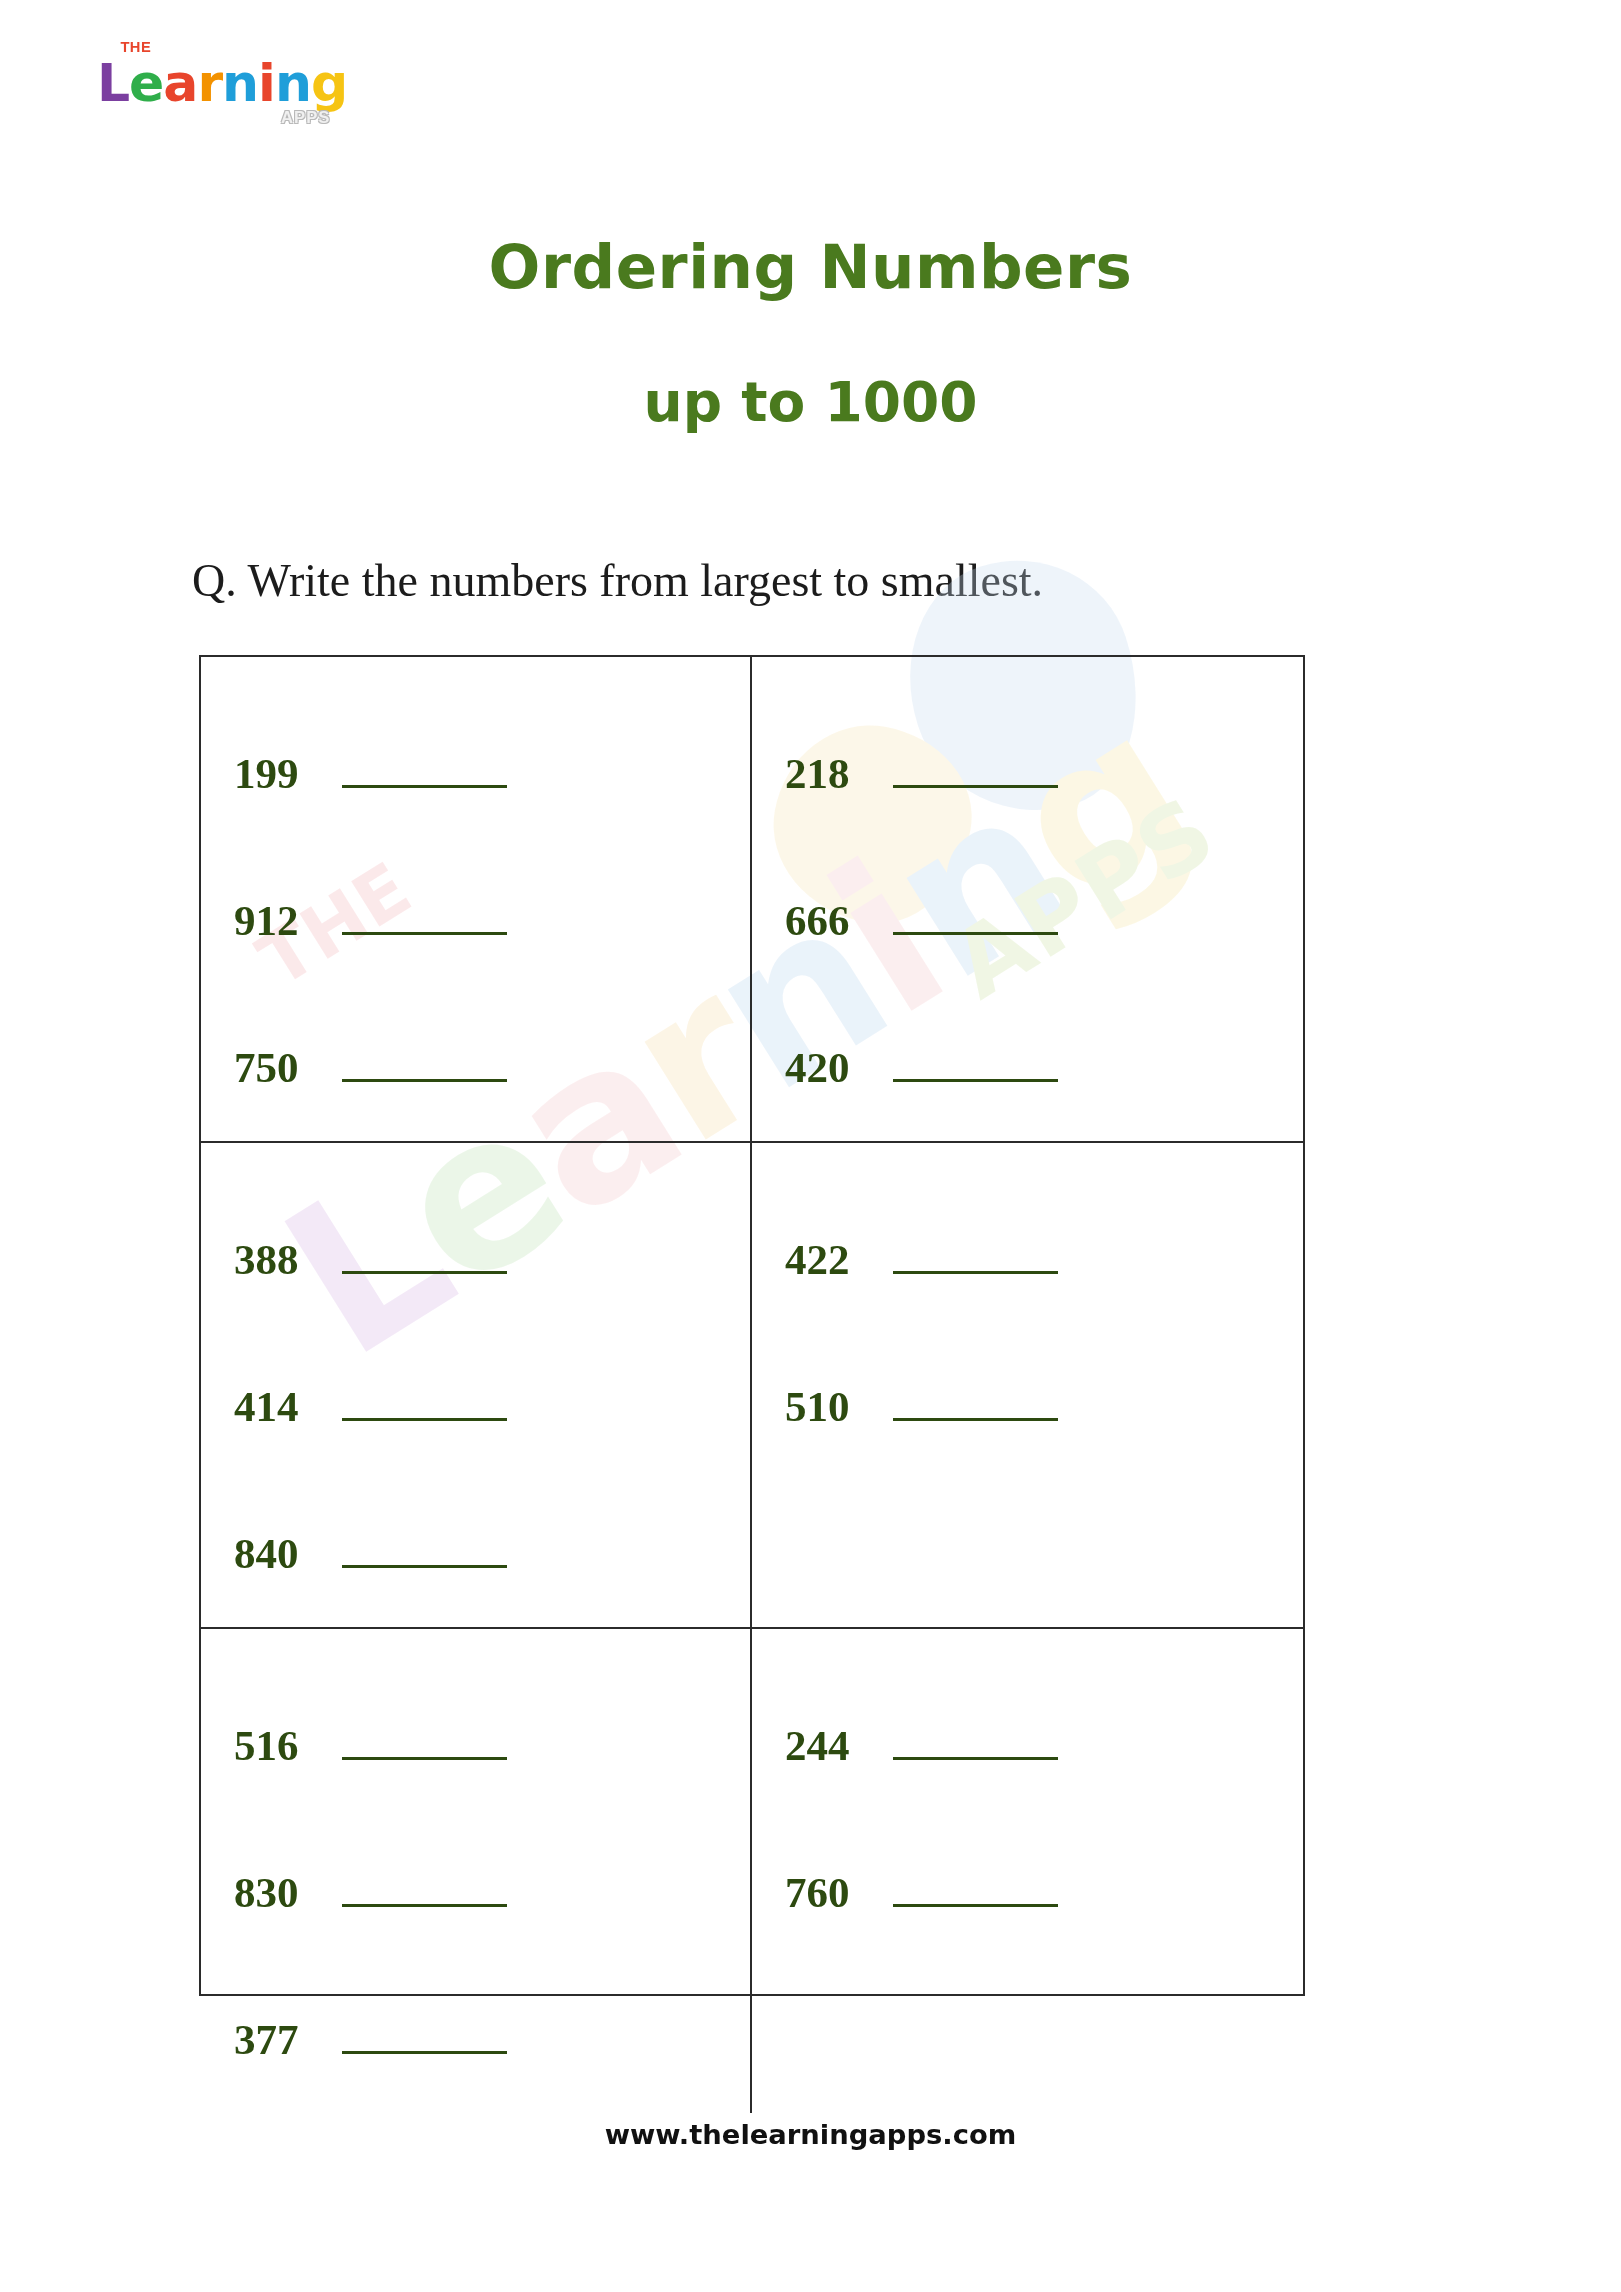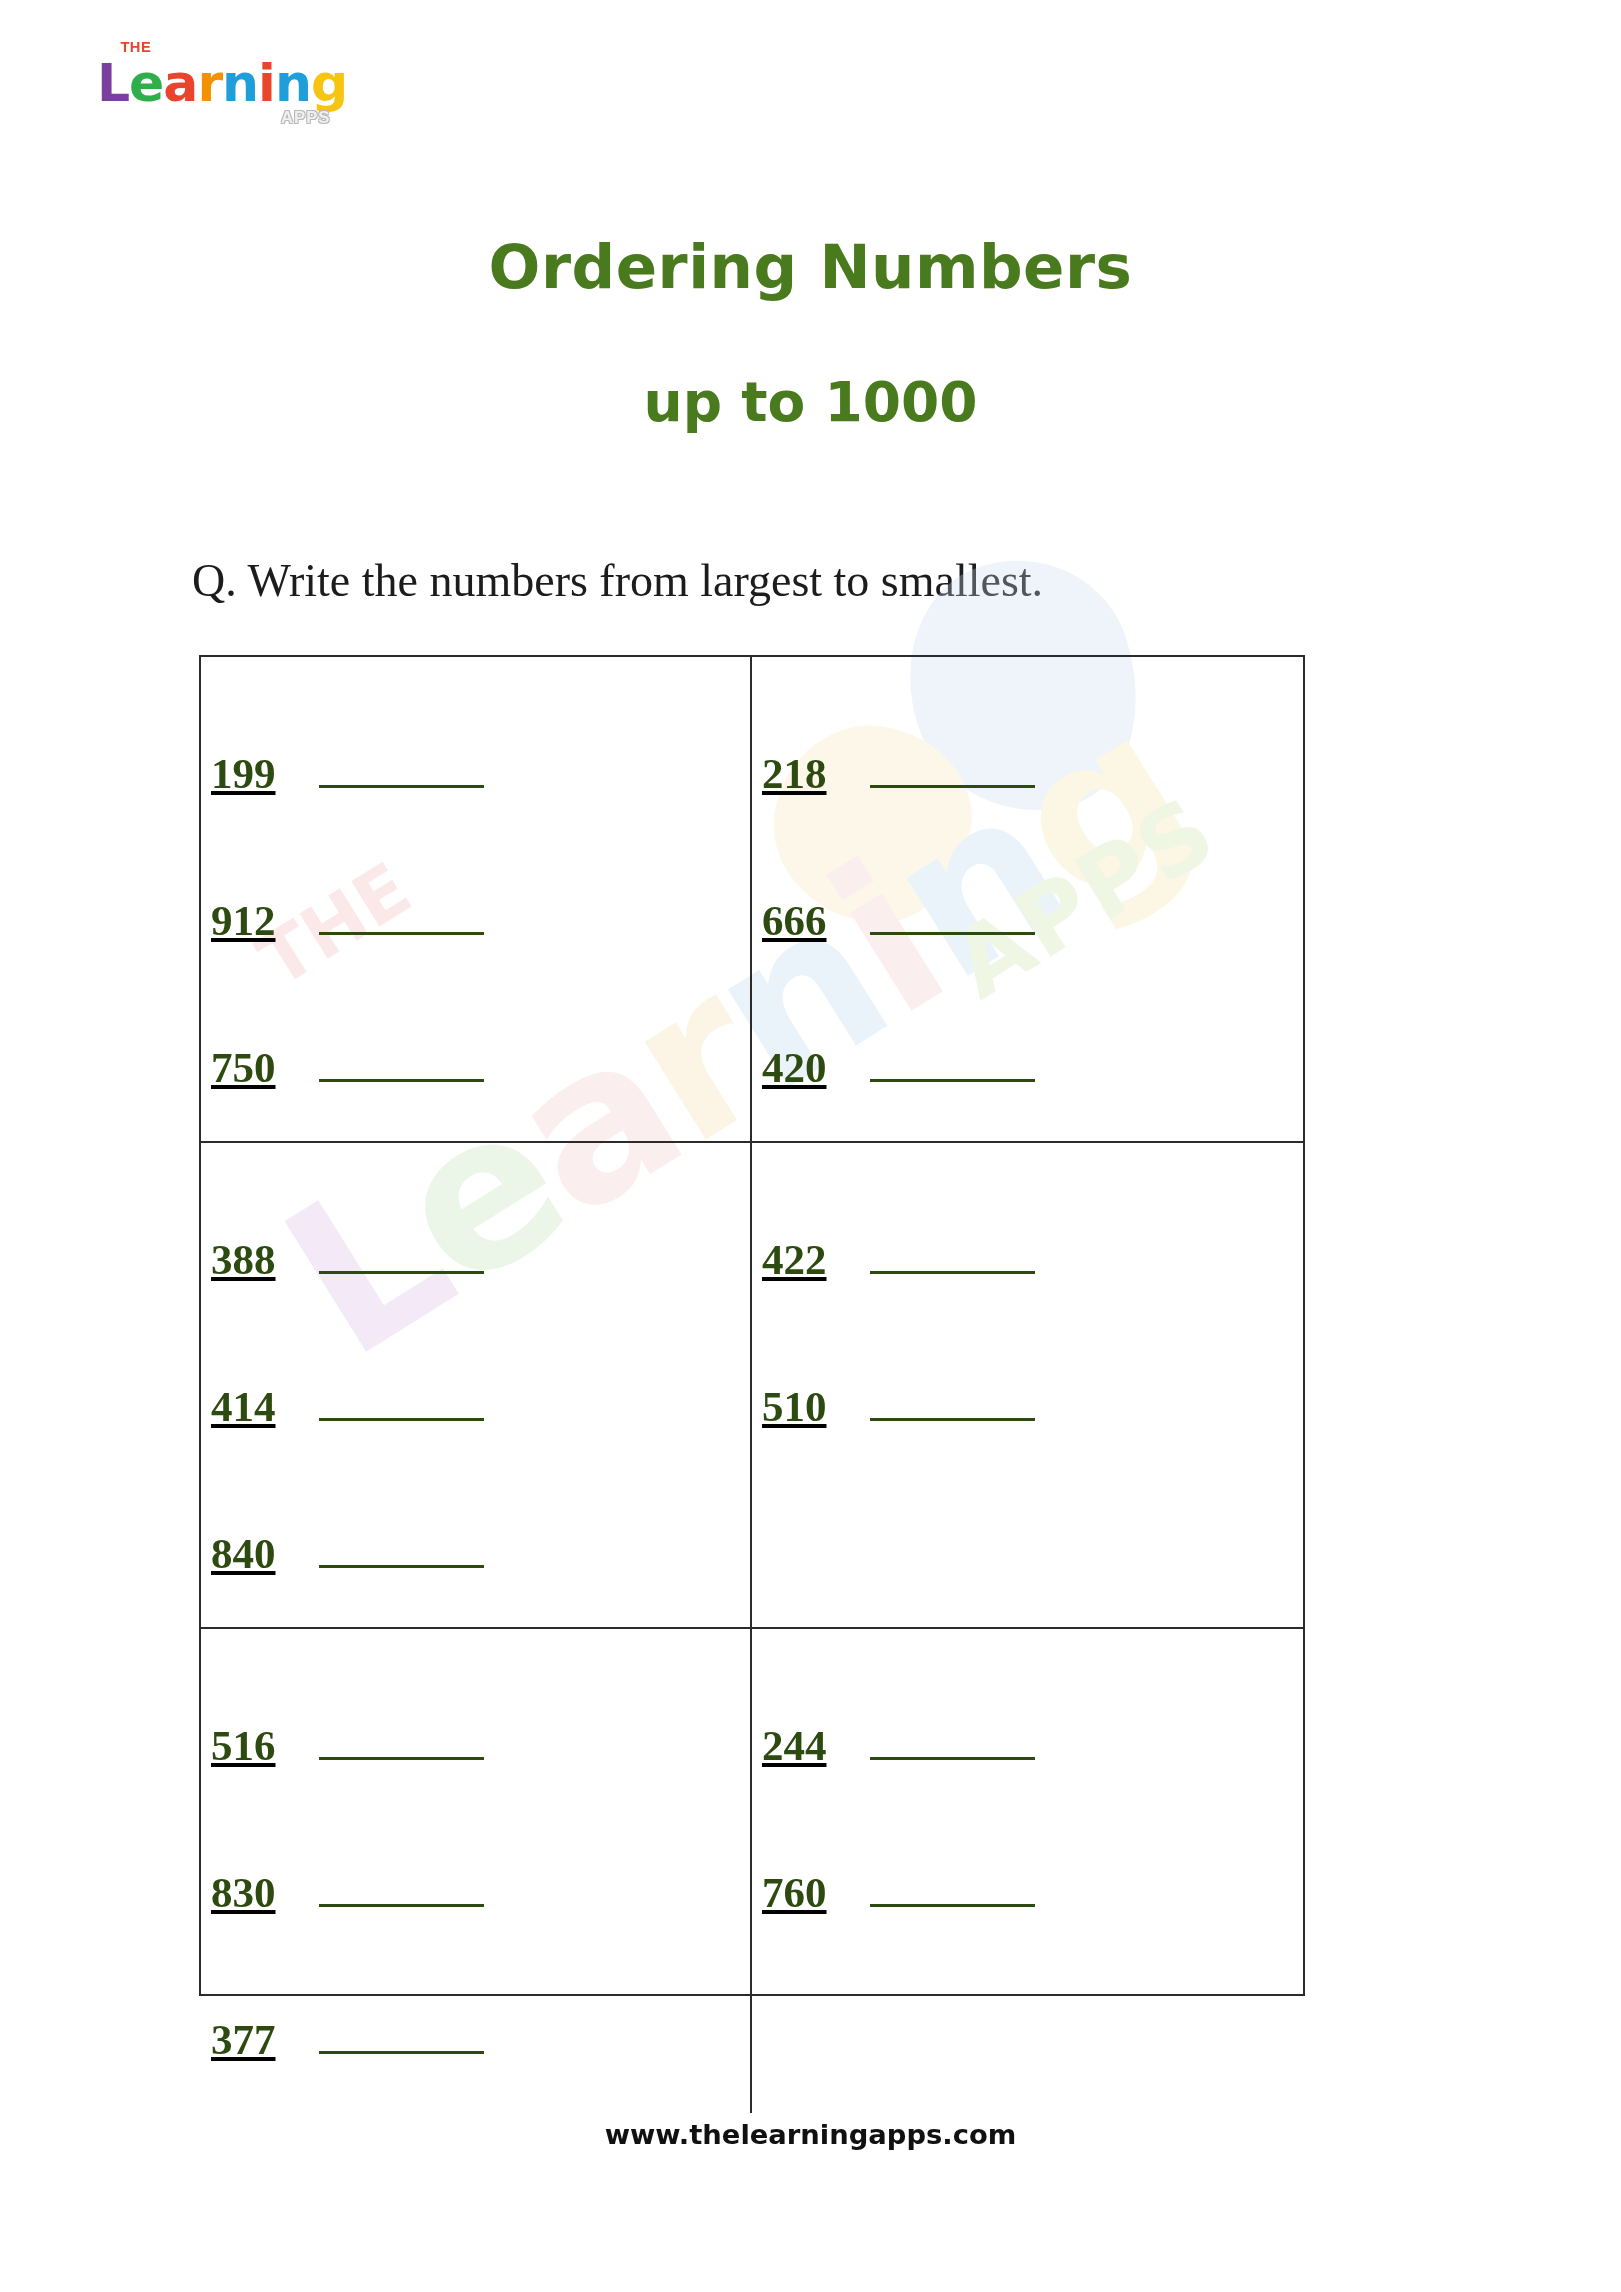--- a/index.html
+++ b/index.html
@@ -170,24 +170,23 @@
     border: 2px solid #2b2b2b;
     box-sizing: border-box;
     display: grid;
     grid-template-columns: 1fr 1fr;
     grid-template-rows: 1fr 1fr 1fr;
   }
   .cell {
     box-sizing: border-box;
     border-right: 2px solid #2b2b2b;
     border-bottom: 2px solid #2b2b2b;
-    padding: 43px 0 0 10px;
+    padding: 43px 0 0 33px;
     position: relative;
     background: transparent;
-    text-decoration: underline;
   }
   .cell.col-right { border-right: none; }
   .cell.row-last { border-bottom: none; }
 
   .qrow {
     display: flex;
     align-items: center;
     height: 147px;
   }
   .qnum {

